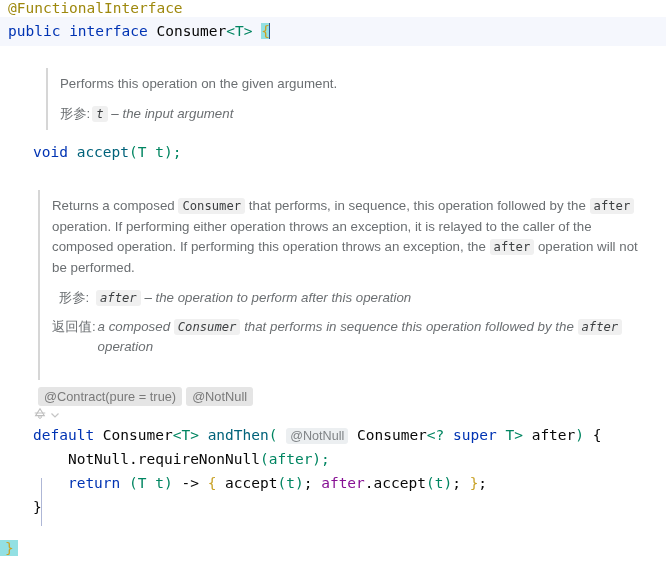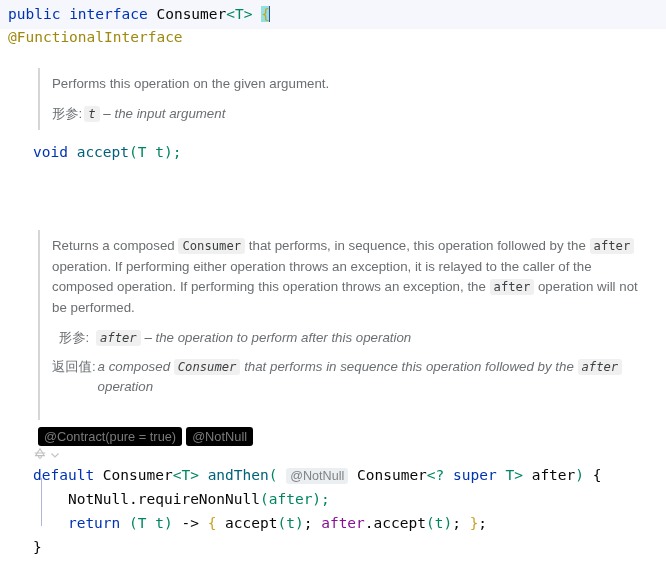--- a/index.html
+++ b/index.html
@@ -122,21 +122,21 @@
   }
 
   
   .hint-row {
     height: 20px;
     line-height: 20px;
     padding-left: 38px;
     font-family: "Liberation Sans", sans-serif;
   }
   .hint {
-    background: #000000;
+    background: #e5e5e5;
     color: #7a7a7a;
     font-size: 12.8px;
     border-radius: 3px;
     padding: 2px 6px;
     margin-right: 4px;
   }
   .inlay-inline {
     background: #eceff1;
     color: #7f8386;
     font-family: "Liberation Sans", sans-serif;
@@ -155,47 +155,47 @@
   .impl-icon { opacity: .55; }
   .chev { margin-left: 3px; opacity: .5; }
 
   .spacer { height: 12px; }
 </style>
 </head>
 <body>
 
 <div id="editor">
 
+  <div class="code-line first"><span class="anno">@FunctionalInterface</span></div>
+
   <div class="code-line caret-line" style="height:29px;line-height:29px;"><span class="kw">public</span> <span class="kw">interface</span> <span class="type">Consumer</span><span class="gen">&lt;T&gt;</span> <span class="brace-hl lam">{</span><span class="caret-bar"></span></div>
 
-  <div class="code-line first"><span class="anno">@FunctionalInterface</span></div>
-
   <div class="spacer" style="height:22px;"></div>
 
-  <div class="doc-block" style="padding-top:6px;padding-bottom:6px;">
+  <div class="doc-block" style="padding-top:6px;padding-bottom:6px;margin-left:8px;">
     <div class="doc-rail"></div>
     <p class="doc-p">Performs this operation on the given argument.</p>
     <div style="height:9px"></div>
     <div class="tag-row">
       <span class="tag-label w2">形参:</span>
       <span class="tag-body">
         <span class="chip">t</span>
         <span>–</span>
         <span>the input argument</span>
       </span>
     </div>
   </div>
 
   <div class="spacer" style="height:10px;"></div>
 
   <div class="code-line" style="padding-left:33px;"><span class="kw">void</span> <span class="method">accept</span><span class="gen">(T t);</span></div>
 
   <div class="spacer" style="height:26px;"></div>
 
-  <div class="doc-block" style="padding-top:6px;padding-bottom:8px;margin-top:40px;">
+  <div class="doc-block" style="padding-top:6px;padding-bottom:8px;">
     <div class="doc-rail"></div>
     <p class="doc-p" id="andthen-para"><span>Returns a composed </span><span class="chip">Consumer</span><span> that performs, in sequence, this operation followed by the </span><span class="chip">after</span><span> operation. If performing either operation throws an exception, it is relayed to the caller of the composed operation. If performing this operation throws an exception, the </span><span class="chip">after</span><span> operation will not be performed.</span></p>
     <div style="height:10px"></div>
     <div class="tag-row">
       <span class="tag-label w1">形参:</span>
       <span class="tag-body">
         <span class="chip">after</span>
         <span>–</span>
         <span>the operation to perform after this operation</span>
       </span>

